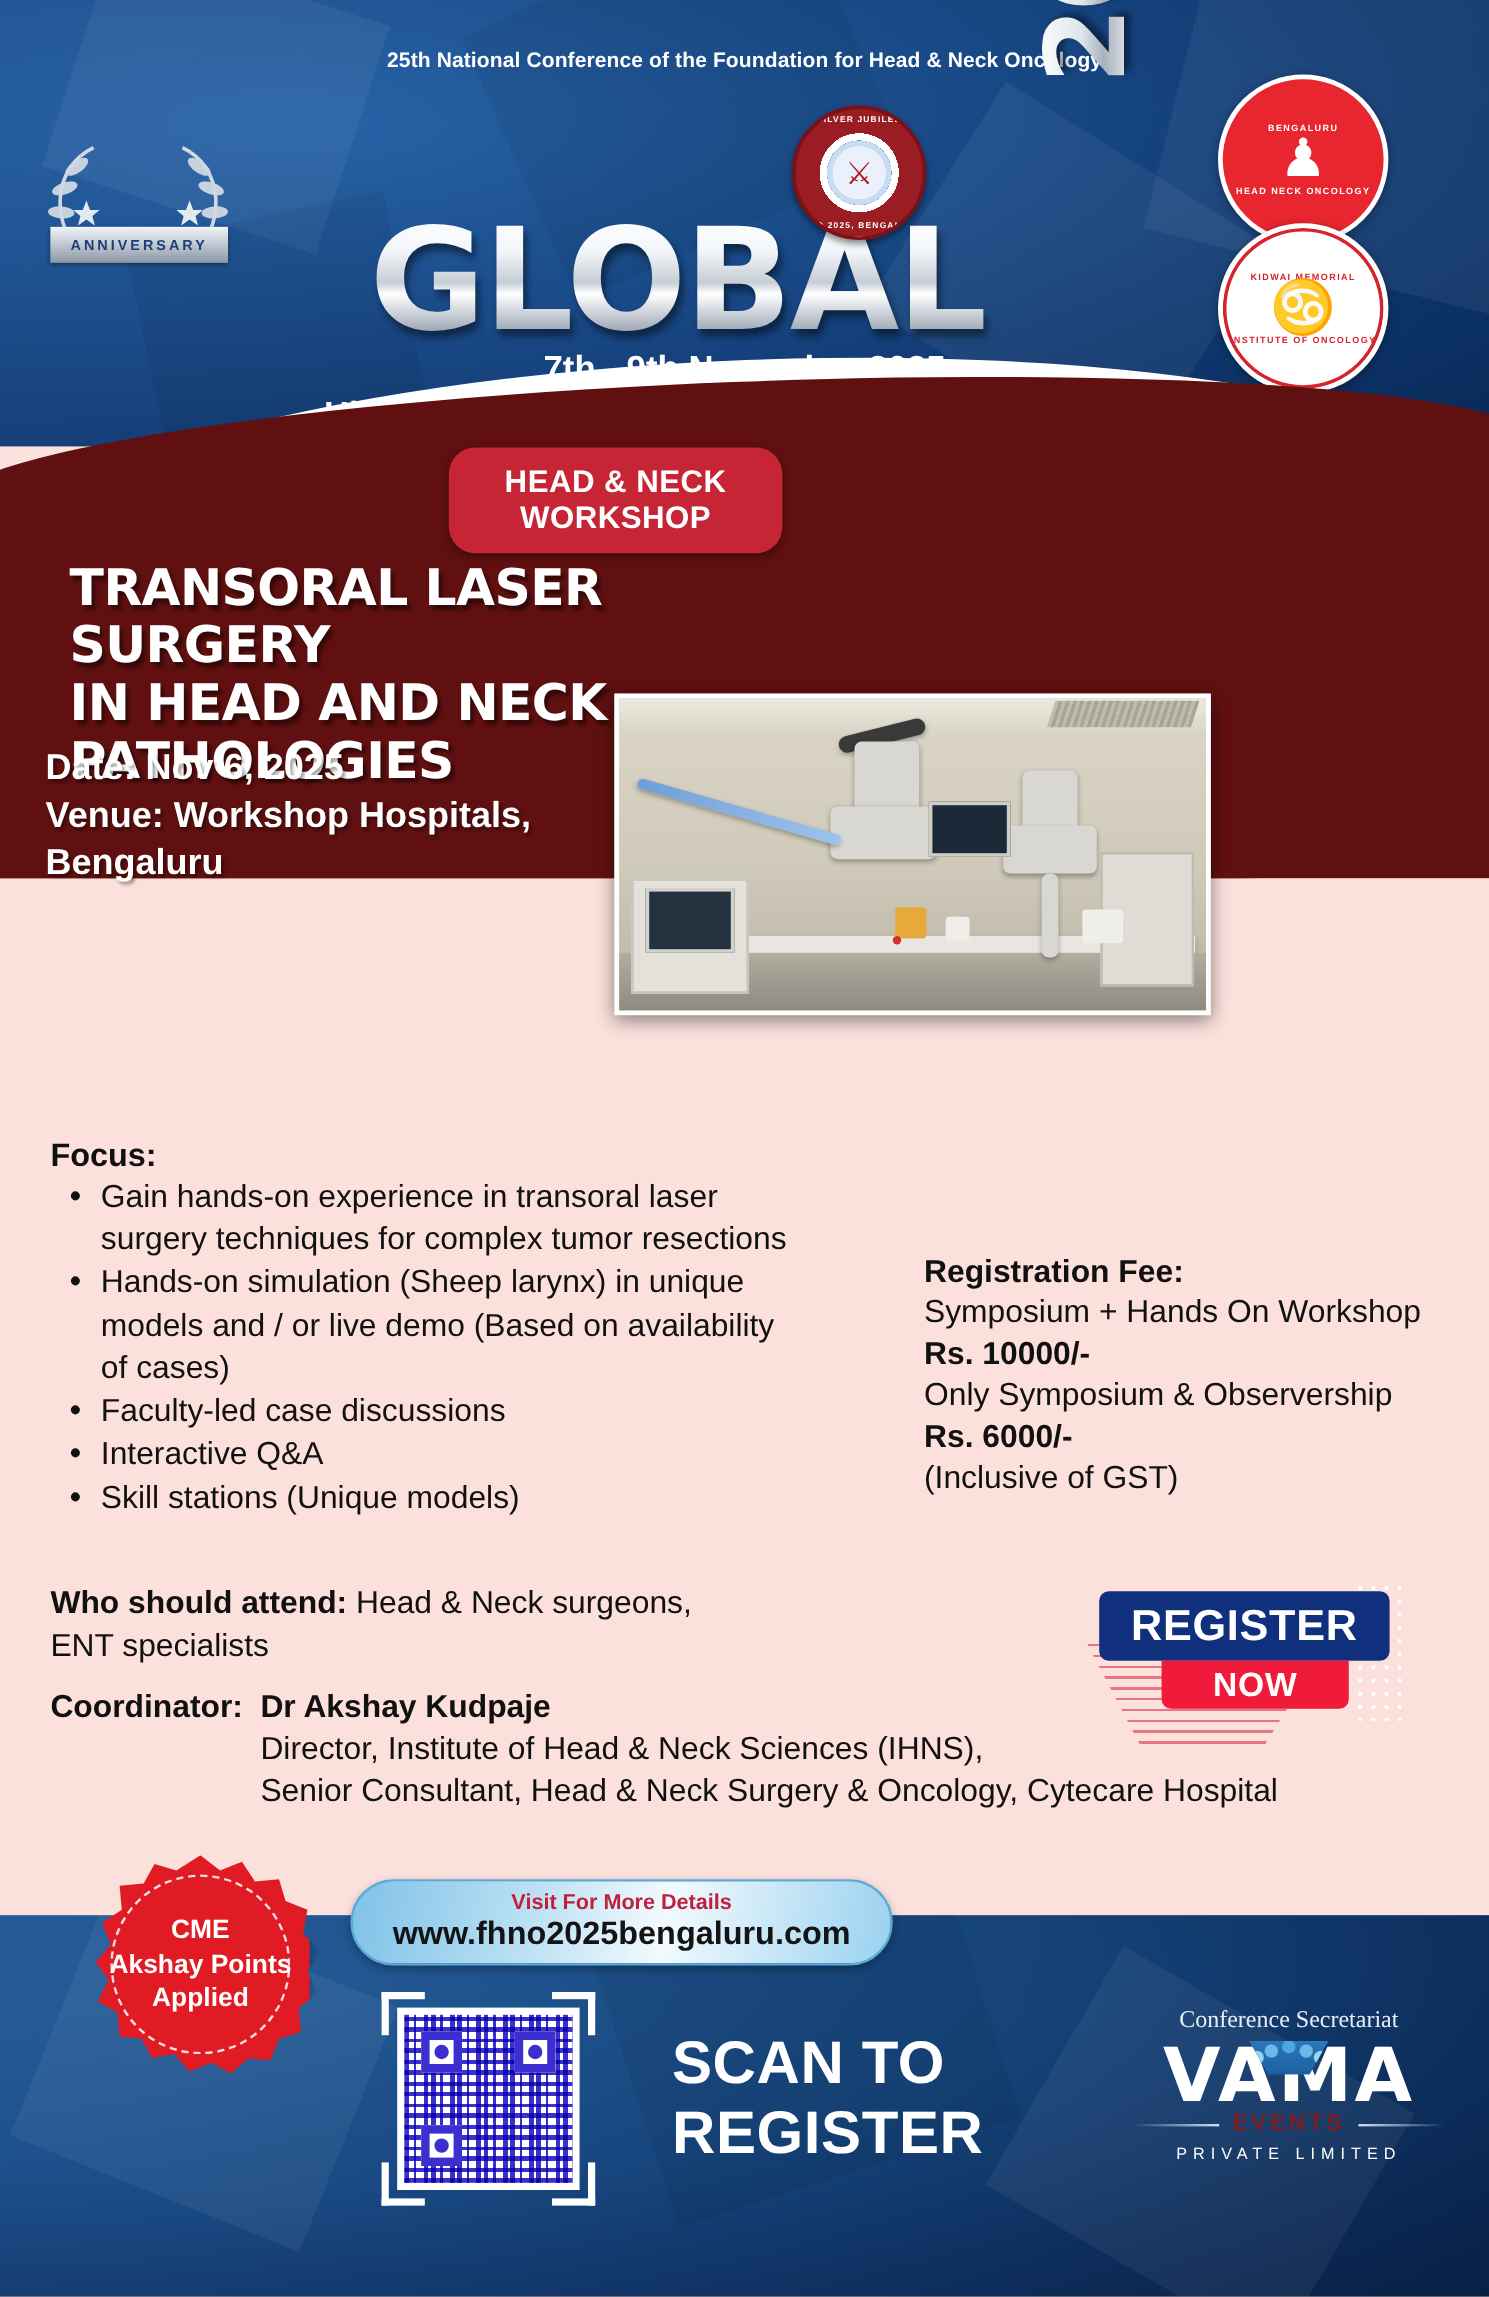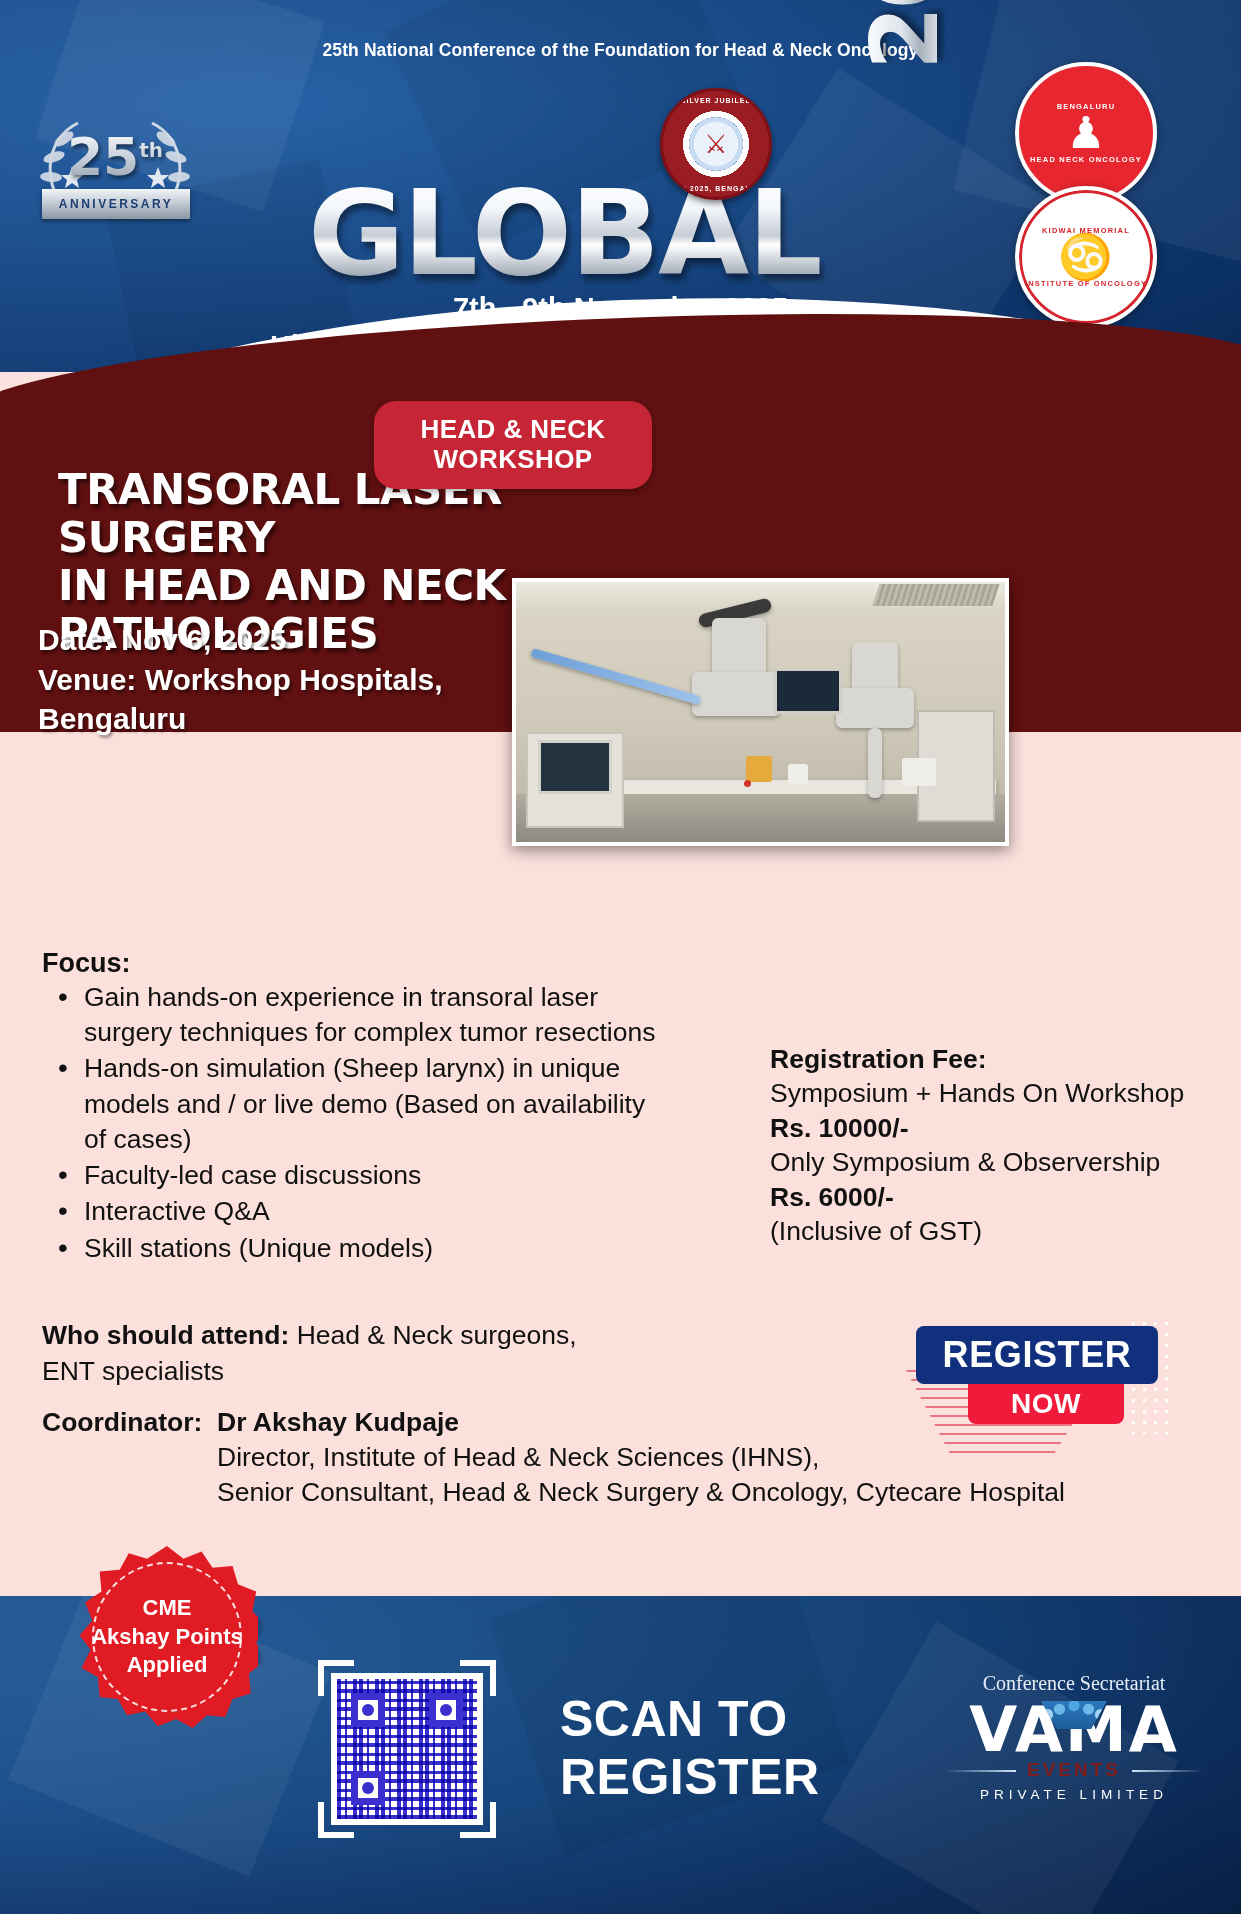--- a/index.html
+++ b/index.html
@@ -144,21 +144,20 @@
   }
 
   
   .workshop-pill{
     position:absolute; left:374px; top:373px; width:278px; height:88px;
     background:#c62535; border-radius:22px;
     display:flex;align-items:center;justify-content:center;flex-direction:column;
     color:#fff; font-weight:bold; font-size:26px; line-height:1.15; letter-spacing:.4px;
     text-align:center; box-shadow:0 3px 7px rgba(0,0,0,.3);
     z-index:5;
-    margin-top:28px;
   }
 
   
   .wk-title{
     position:absolute; left:38px; top:466px; width:640px;
     color:#fff; font-family:"DejaVu Sans", sans-serif; font-weight:bold;
     font-size:42px; line-height:1.14; letter-spacing:-.5px;
     text-shadow:3px 4px 3px rgba(0,0,0,.45);
     text-transform:uppercase; z-index:4;margin-left:20px;
   }
@@ -386,21 +385,20 @@
           <ellipse cx="31" cy="72" rx="11" ry="5" transform="rotate(4 31 72)"></ellipse>
           <ellipse cx="37" cy="92" rx="11" ry="5" transform="rotate(26 37 92)"></ellipse>
           <ellipse cx="146" cy="34" rx="11" ry="5" transform="rotate(35 146 34)"></ellipse>
           <ellipse cx="156" cy="52" rx="11" ry="5" transform="rotate(18 156 52)"></ellipse>
           <ellipse cx="159" cy="72" rx="11" ry="5" transform="rotate(-4 159 72)"></ellipse>
           <ellipse cx="153" cy="92" rx="11" ry="5" transform="rotate(-26 153 92)"></ellipse>
         </g>
         <polygon points="52,62 55,70 63,70 57,75 59,83 52,78 45,83 47,75 41,70 49,70" fill="#e3e9f1"></polygon>
         <polygon points="138,62 141,70 149,70 143,75 145,83 138,78 131,83 133,75 127,70 135,70" fill="#e3e9f1"></polygon>
       </svg>
-      <div class="num"><span>25</span><sup>th</sup></div>
       <div class="ribbon">ANNIVERSARY</div>
     </div>
 
     <div class="wordmark">
       <div class="global">GLOBAL</div>
       <div class="year2025">2025</div>
     </div>
 
     <div class="jubilee">
       <div class="ring-txt">
@@ -518,20 +516,24 @@
   <div class="cme">
     <div class="star"></div>
     <div class="dash"></div>
     <div class="txt">
       <span>CME</span>
       <span>Akshay  Points</span>
       <span>Applied</span>
     </div>
   </div>
 
+  <div class="web-pill">
+    <div class="wv">Visit For More Details</div>
+    <div class="wu">www.fhno2025bengaluru.com</div>
+  </div>
 
   <div class="qr-wrap">
     <div class="qr-frame-tl"></div>
     <div class="qr-frame-tr"></div>
     <div class="qr-frame-bl"></div>
     <div class="qr-frame-br"></div>
     <div class="qr-code">
       <div class="qr-inner"></div>
       <div class="qr-eye e1">
           <i></i>

